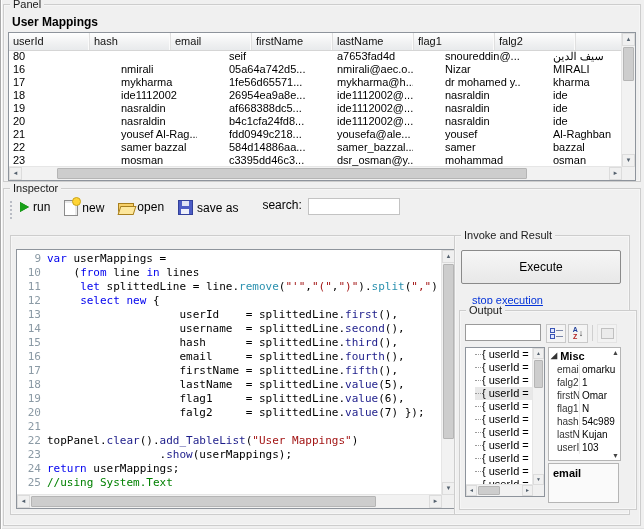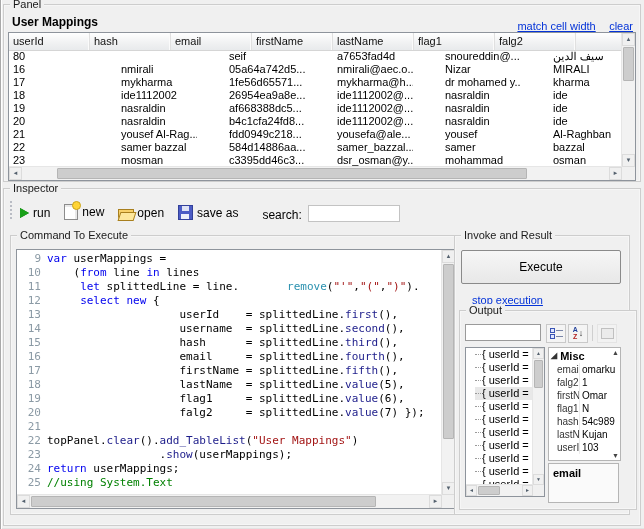--- a/index.html
+++ b/index.html
@@ -24,36 +24,36 @@
   .tcell{flex:0 0 76px;font-size:11px;line-height:13px;color:#000;padding-left:4px;white-space:nowrap;overflow:hidden;}
 
   
   .sbv{position:absolute;top:0;right:0;bottom:13px;width:13px;background:#f2f2f2;border-left:1px solid #e6e6e6;}
   .sbh{position:absolute;left:0;right:13px;bottom:0;height:13px;background:#f2f2f2;border-top:1px solid #e6e6e6;}
   .sb-btn{position:absolute;width:13px;height:13px;background:#f0f0f0;border:1px solid #dcdcdc;box-sizing:border-box;color:#54616e;font-size:6px;line-height:11px;text-align:center;}
   .sb-thumb{position:absolute;background:#cdcdcd;border:1px solid #b5b5b5;box-sizing:border-box;border-radius:1px;}
   .corner{position:absolute;right:0;bottom:0;width:13px;height:13px;background:#f0f0f0;}
 
   
-  .toolbar{position:absolute;left:4px;top:9px;height:24px;right:4px;display:flex;align-items:flex-end;gap:6px;padding-left:8px;}
+  .toolbar{position:absolute;left:4px;top:9px;height:24px;right:4px;display:flex;align-items:flex-start;gap:6px;padding-left:8px;}
   .grip{position:absolute;left:2px;top:3px;bottom:3px;width:3px;border-left:2px dotted #b9bcc4;}
   .tbtn{display:flex;align-items:center;gap:4px;font-size:12px;color:#000;padding:2px 4px;cursor:default;}
   .runicon{width:0;height:0;border-left:9px solid #18a018;border-top:5px solid transparent;border-bottom:5px solid transparent;filter:drop-shadow(0 0 0.5px #0c700c);}
   .search-lbl{font-size:12px;margin-left:14px;}
   .tb-input{width:92px;height:17px;border:1px solid #c3c3c3;background:#fff;font-size:11px;padding:0 2px;box-sizing:border-box;}
 
   
   .editor{position:absolute;left:5px;top:13px;right:5px;bottom:5px;border:1px solid #8e949c;background:#fff;overflow:hidden;}
   .codearea{position:absolute;left:0;top:0;right:13px;bottom:13px;overflow:hidden;white-space:pre;font-family:"DejaVu Sans Mono",monospace;font-size:11px;line-height:14px;padding-top:2px;}
   .cline{display:flex;height:14px;}
   .lnum{flex:0 0 24px;text-align:right;padding-right:6px;color:#8b9aa5;}
   .ltext{white-space:pre;}
   .tok-kw{color:#0000ee;}
   .tok-mc{color:#1c1c8a;}
-  .tok-tm{color:#2b91af;margin-left:48px;}
+  .tok-tm{color:#2b91af;}
   .tok-st{color:#a31515;}
   .tok-cm{color:#008000;}
   .tok-pl{color:#000;}
 
   
   .exec-btn{position:absolute;left:6px;top:14px;width:160px;height:34px;background:linear-gradient(#f6f6f6,#e8e8e8);border:1px solid #8a8a8a;border-radius:2px;font-size:12px;font-family:"Liberation Sans",sans-serif;color:#000;}
   .stop-link{position:absolute;left:6px;top:58px;font-size:12px;margin-left:11px;}
   .filterbox{position:absolute;left:5px;top:13px;width:76px;height:17px;border:1px solid #9a9a9a;background:#fff;font-size:11px;box-sizing:border-box;padding:0 2px;}
   .pg-tools{position:absolute;left:86px;top:12px;height:20px;display:flex;align-items:center;gap:2px;}
   .pg-btn{width:20px;height:19px;border:1px solid #c9c9c9;background:#f4f4f4;display:flex;align-items:center;justify-content:center;box-sizing:border-box;}
@@ -100,24 +100,20 @@
   .floppyicon::after{content:"";position:absolute;left:2px;bottom:0;width:8px;height:5px;background:#eef0fa;}
 </style>
 </head>
 <body>
 
 <div class="screen">
 
   <div class="gbox" style="left:3px;top:4px;width:636px;height:176px;">
     <span class="glabel">Panel</span>
     <div class="um-title">User Mappings</div>
-    <div class="um-links">
-      <a class="link">match cell width</a>
-      <a class="link">clear</a>
-    </div>
 
     <div class="lview">
       <div class="lv-head">
           <div class="lv-col">userId</div>
           <div class="lv-col">hash</div>
           <div class="lv-col">email</div>
           <div class="lv-col">firstName</div>
           <div class="lv-col">lastName</div>
           <div class="lv-col">flag1</div>
           <div class="lv-col">falg2</div>
@@ -251,21 +247,20 @@
       </span>
       <span class="tbtn">
         <span class="floppyicon"></span>
         <span>save as</span>
       </span>
       <span class="search-lbl">search:</span>
       <input class="tb-input" value="" style="">
     </div>
 
     <div class="gbox" style="left:6px;top:46px;width:450px;height:278px;">
-      <span class="glabel">Command To Execute</span>
       <div class="editor">
         <div class="codearea"><div class="cline"><span class="lnum">9</span><span class="ltext"><span class="tok-kw">var</span><span class="tok-pl"> userMappings =</span></span></div><div class="cline"><span class="lnum">10</span><span class="ltext"><span class="tok-pl">    (</span><span class="tok-kw">from</span><span class="tok-pl"> line </span><span class="tok-kw">in</span><span class="tok-pl"> lines</span></span></div><div class="cline"><span class="lnum">11</span><span class="ltext"><span class="tok-pl">     </span><span class="tok-kw">let</span><span class="tok-pl"> splittedLine = line.</span><span class="tok-tm">remove</span><span class="tok-pl">(</span><span class="tok-st">"'"</span><span class="tok-pl">,</span><span class="tok-st">"("</span><span class="tok-pl">,</span><span class="tok-st">")"</span><span class="tok-pl">).</span><span class="tok-tm">split</span><span class="tok-pl">(</span><span class="tok-st">","</span><span class="tok-pl">)</span></span></div><div class="cline"><span class="lnum">12</span><span class="ltext"><span class="tok-pl">     </span><span class="tok-kw">select</span><span class="tok-pl"> </span><span class="tok-kw">new</span><span class="tok-pl"> {</span></span></div><div class="cline"><span class="lnum">13</span><span class="ltext"><span class="tok-pl">                    userId    = splittedLine.</span><span class="tok-mc">first</span><span class="tok-pl">(),</span></span></div><div class="cline"><span class="lnum">14</span><span class="ltext"><span class="tok-pl">                    username  = splittedLine.</span><span class="tok-mc">second</span><span class="tok-pl">(),</span></span></div><div class="cline"><span class="lnum">15</span><span class="ltext"><span class="tok-pl">                    hash      = splittedLine.</span><span class="tok-mc">third</span><span class="tok-pl">(),</span></span></div><div class="cline"><span class="lnum">16</span><span class="ltext"><span class="tok-pl">                    email     = splittedLine.</span><span class="tok-mc">fourth</span><span class="tok-pl">(),</span></span></div><div class="cline"><span class="lnum">17</span><span class="ltext"><span class="tok-pl">                    firstName = splittedLine.</span><span class="tok-mc">fifth</span><span class="tok-pl">(),</span></span></div><div class="cline"><span class="lnum">18</span><span class="ltext"><span class="tok-pl">                    lastName  = splittedLine.</span><span class="tok-mc">value</span><span class="tok-pl">(5),</span></span></div><div class="cline"><span class="lnum">19</span><span class="ltext"><span class="tok-pl">                    flag1     = splittedLine.</span><span class="tok-mc">value</span><span class="tok-pl">(6),</span></span></div><div class="cline"><span class="lnum">20</span><span class="ltext"><span class="tok-pl">                    falg2     = splittedLine.</span><span class="tok-mc">value</span><span class="tok-pl">(7) });</span></span></div><div class="cline"><span class="lnum">21</span><span class="ltext"></span></div><div class="cline"><span class="lnum">22</span><span class="ltext"><span class="tok-pl">topPanel.</span><span class="tok-mc">clear</span><span class="tok-pl">().</span><span class="tok-mc">add_TableList</span><span class="tok-pl">(</span><span class="tok-st">"User Mappings"</span><span class="tok-pl">)</span></span></div><div class="cline"><span class="lnum">23</span><span class="ltext"><span class="tok-pl">                 .</span><span class="tok-mc">show</span><span class="tok-pl">(userMappings);</span></span></div><div class="cline"><span class="lnum">24</span><span class="ltext"><span class="tok-kw">return</span><span class="tok-pl"> userMappings;</span></span></div><div class="cline"><span class="lnum">25</span><span class="ltext"><span class="tok-cm">//using System.Text</span></span></div></div>
         <div class="sbv">
           <span class="sb-btn" style="top:0;left:0;">▲</span>
           <span class="sb-thumb" style="top:14px;left:1px;width:11px;height:175px;"></span>
           <span class="sb-btn" style="bottom:0;left:0;">▼</span>
         </div>
         <div class="sbh">
           <span class="sb-btn" style="left:0;top:0;">◄</span>
           <span class="sb-thumb" style="left:14px;top:1px;height:11px;width:345px;"></span>

